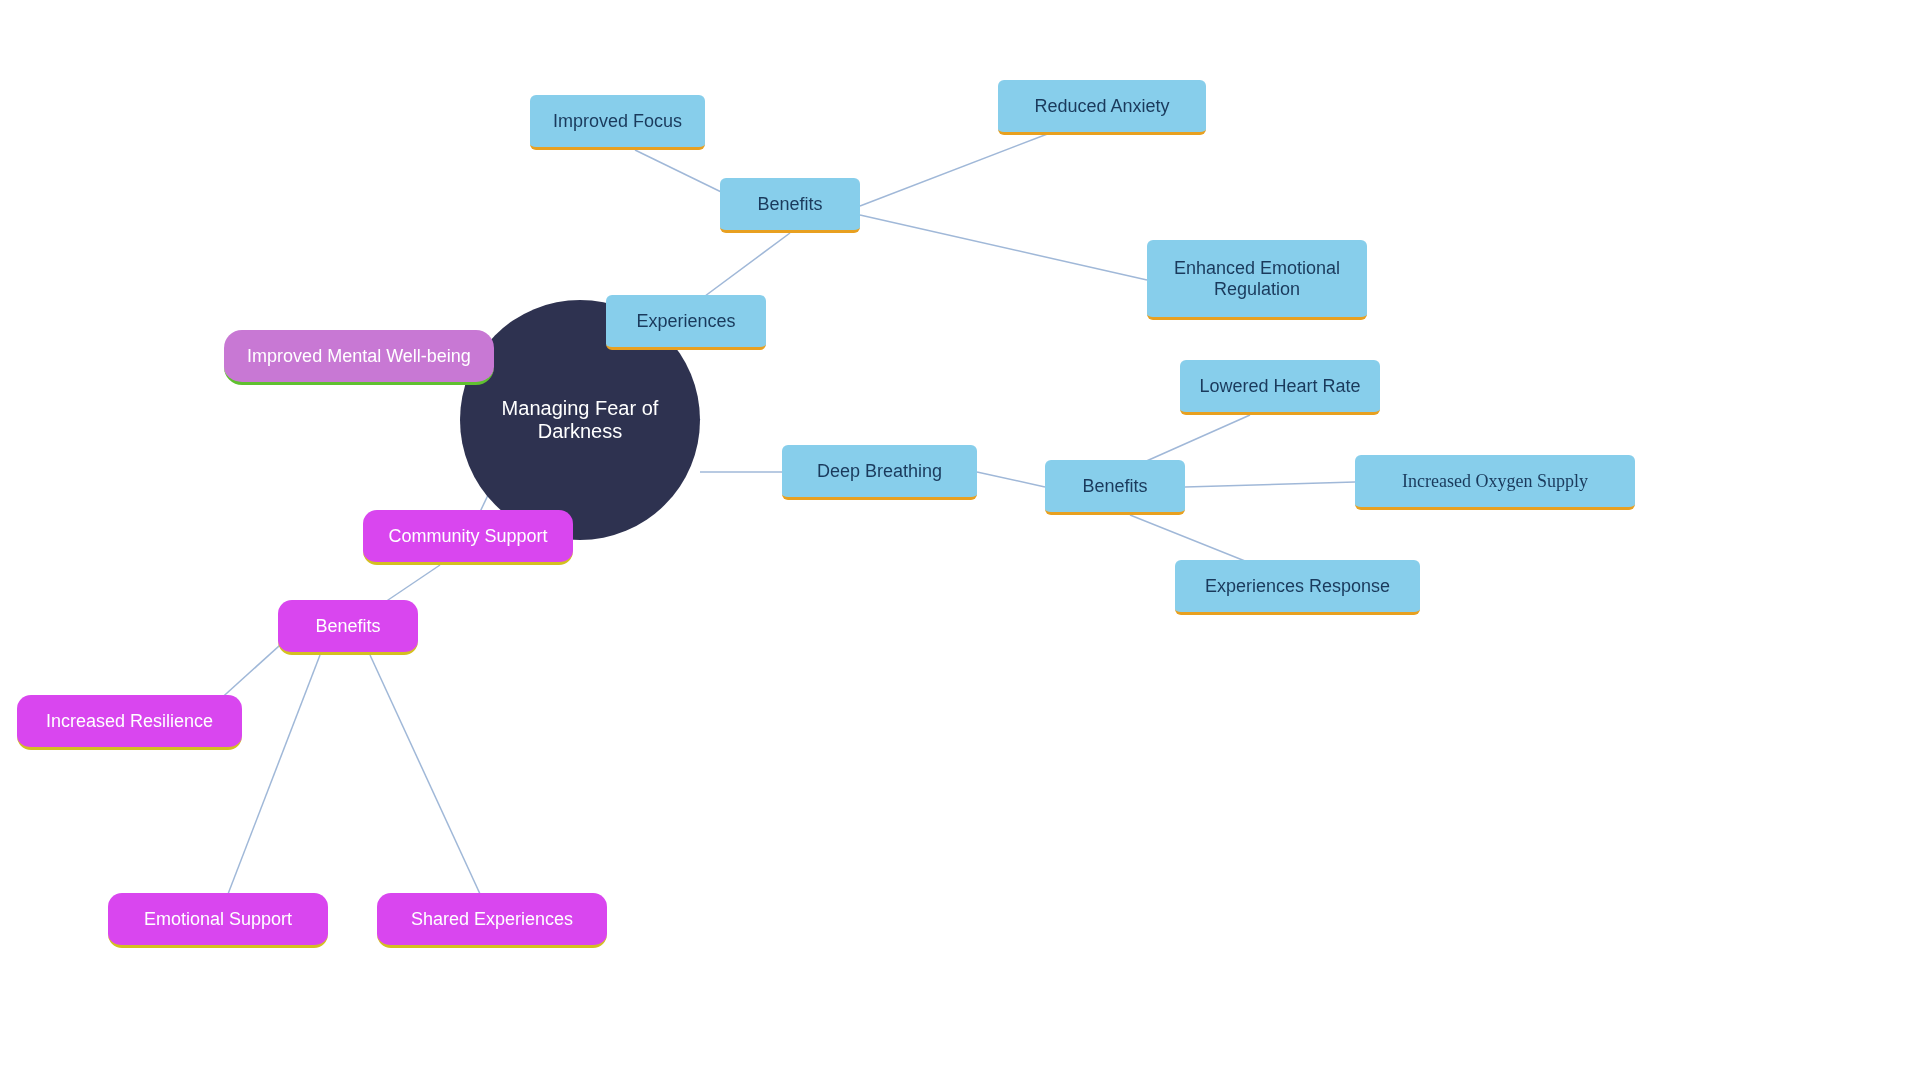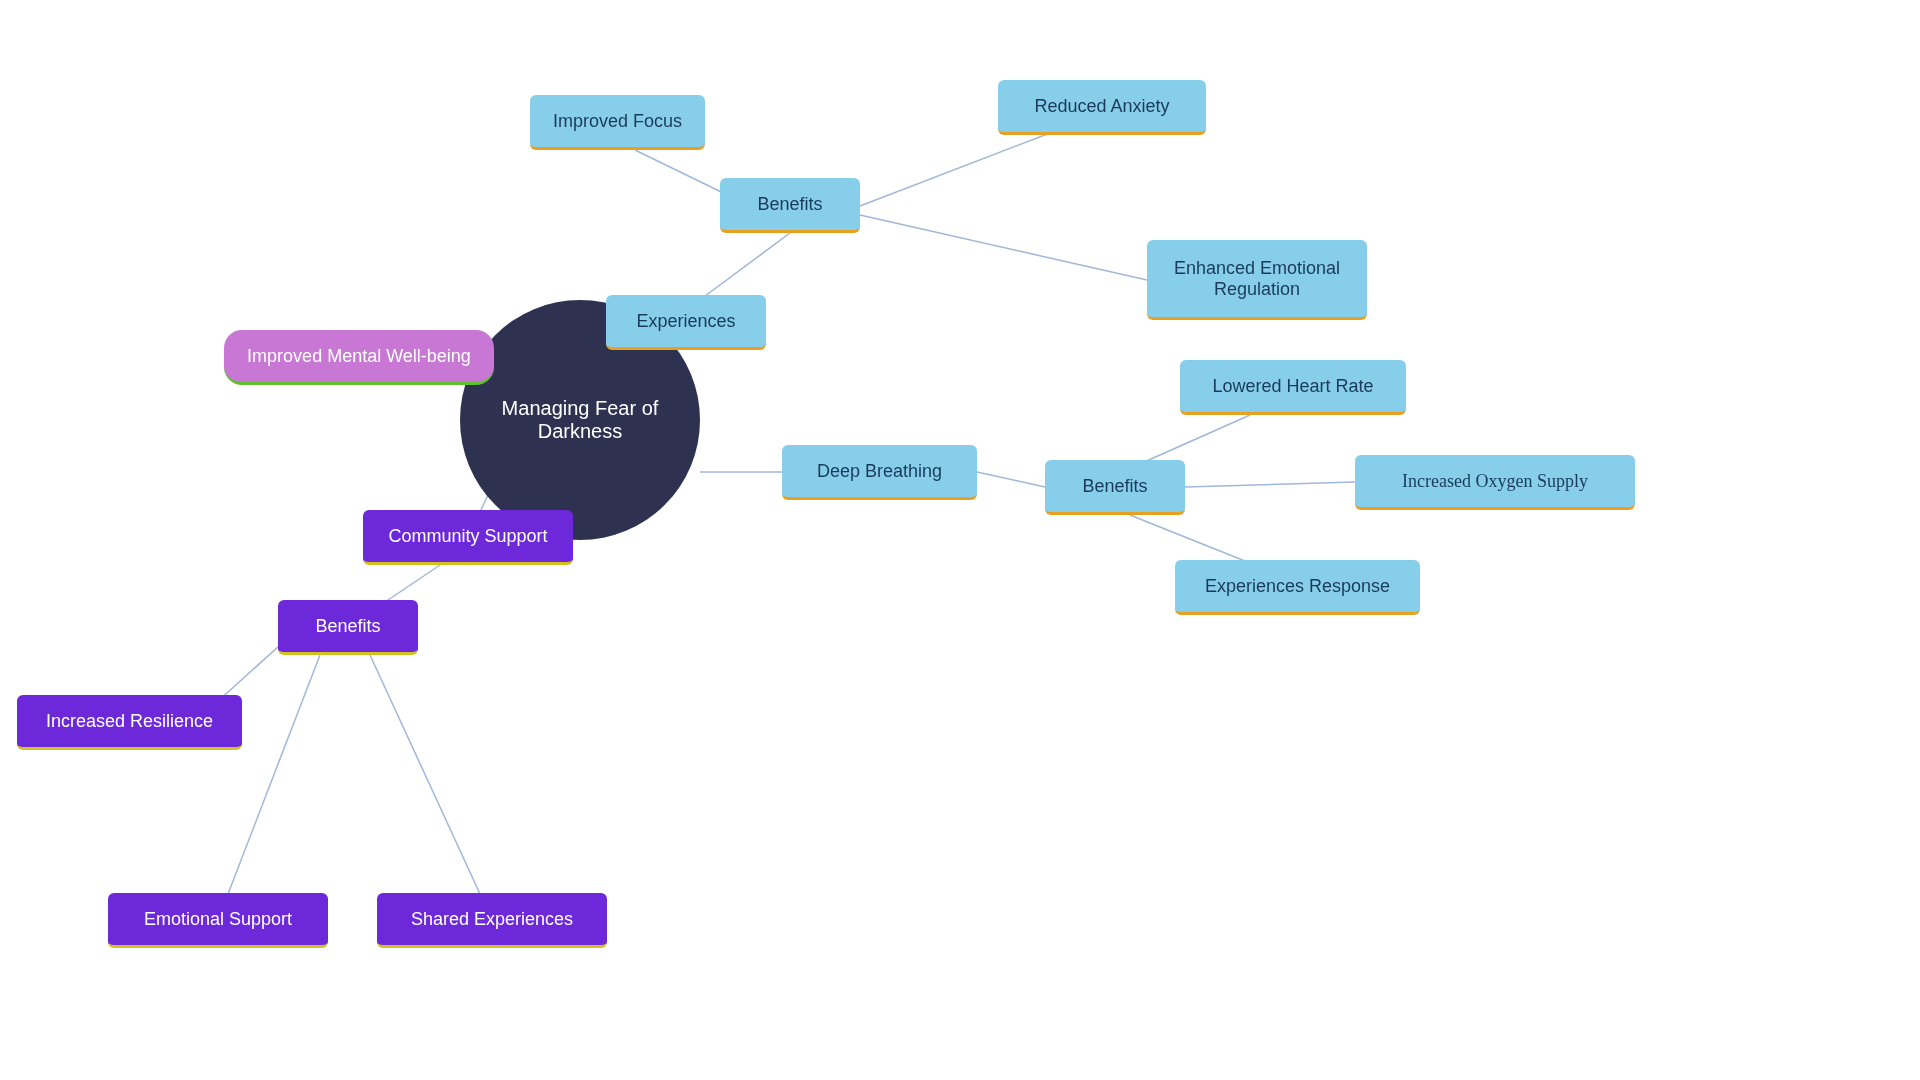--- a/index.html
+++ b/index.html
@@ -41,22 +41,22 @@
     .node-blue {
       background: #87ceeb;
       border-radius: 6px;
       color: #1a3a5c;
       font-size: 18px;
       padding: 10px 16px;
       border-bottom: 3px solid #e8a020;
     }
     
     .node-purple {
-      background: #6d28d9;
-      border-radius: 6px;
+      background: #d946ef;
+      border-radius: 14px;
       color: #ffffff;
       font-size: 18px;
       padding: 10px 8px;
       border-bottom: 3px solid #d4c020;
     }
     
     .node-pink {
       background: #c878d4;
       border-radius: 18px;
       color: #ffffff;
@@ -113,21 +113,21 @@
     #node-deep-breathing {
       left: 782px; top: 445px;
       width: 195px; height: 55px;
     }
     #node-benefits-right {
       left: 1045px; top: 460px;
       width: 140px; height: 55px;
     }
     #node-lowered-heart {
       left: 1180px; top: 360px;
-      width: 226px; height: 55px;
+      width: 200px; height: 55px;
     }
     #node-increased-oxygen {
       left: 1355px; top: 455px;
       width: 280px; height: 55px; font-family: Liberation Serif, serif;
     }
     #node-relaxation-response {
       left: 1175px; top: 560px;
       width: 245px; height: 55px;
     }
   </style>

